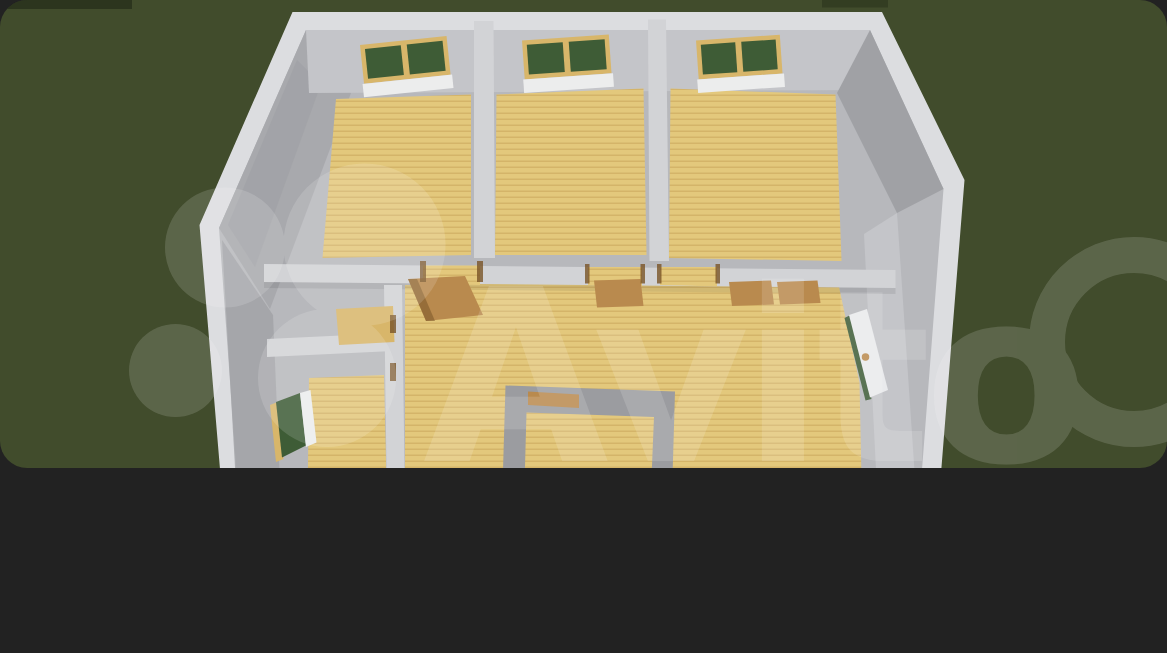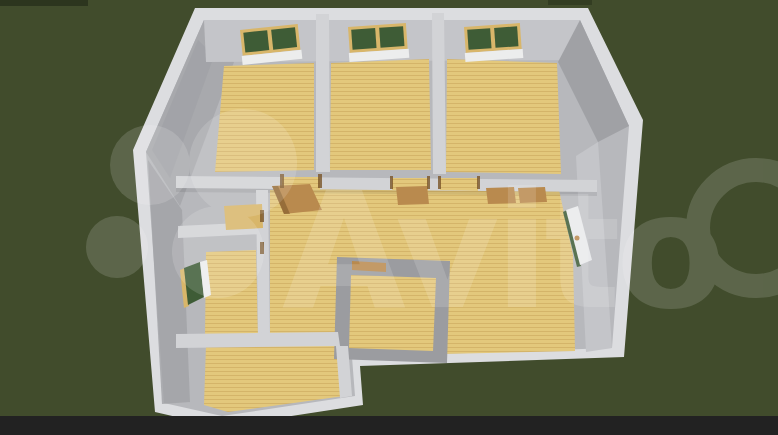--- a/index.html
+++ b/index.html
@@ -1,17 +1,17 @@
 <!DOCTYPE html>
 <html style="--grass: #414c2c; --wall-top: #dcdde0; --wall-face: #c4c5c9; --wall-face-dark: #a0a1a5; --wall-chamfer: #a8a9ad; --inner-base: #b7b8bc; --wall-band: #d2d3d6; --room-divider: #9b9ca0; --floor: #e3c87c; --floor-line: #c9a75c; --glass: #3e5c36; --frame: #d8b66a; --sill: #eceded; --door: #b98a4e; --door-dark: #7a5528; --door-white: #e9eaec; --stone: #6c6f66;"><head>
 <meta charset="utf-8">
 <style>
   html,body{margin:0;padding:0;background:#222;}
-  .stage{position:relative;width:778px;height:416px;overflow:hidden;
-         font-family:"DejaVu Sans", sans-serif;}
+  .stage{position:relative;width:778px;height:312px;overflow:hidden;
+         font-family:"DejaVu Sans", sans-serif;border-radius:18px;}
   svg{display:block;}
 
   
   .grass-base{fill:var(--grass,#414c2c);}
   .shade{fill:#141a0d;}
   .outer-wall{fill:var(--wall-top,#dcdde0);}
   .inner-base{fill:var(--inner-base,#b7b8bc);}
   .wall-face{fill:var(--wall-face,#c4c5c9);}
   .wall-face-dark{fill:var(--wall-face-dark,#a0a1a5);}
   .wall-chamfer{fill:var(--wall-chamfer,#a8a9ad);}

